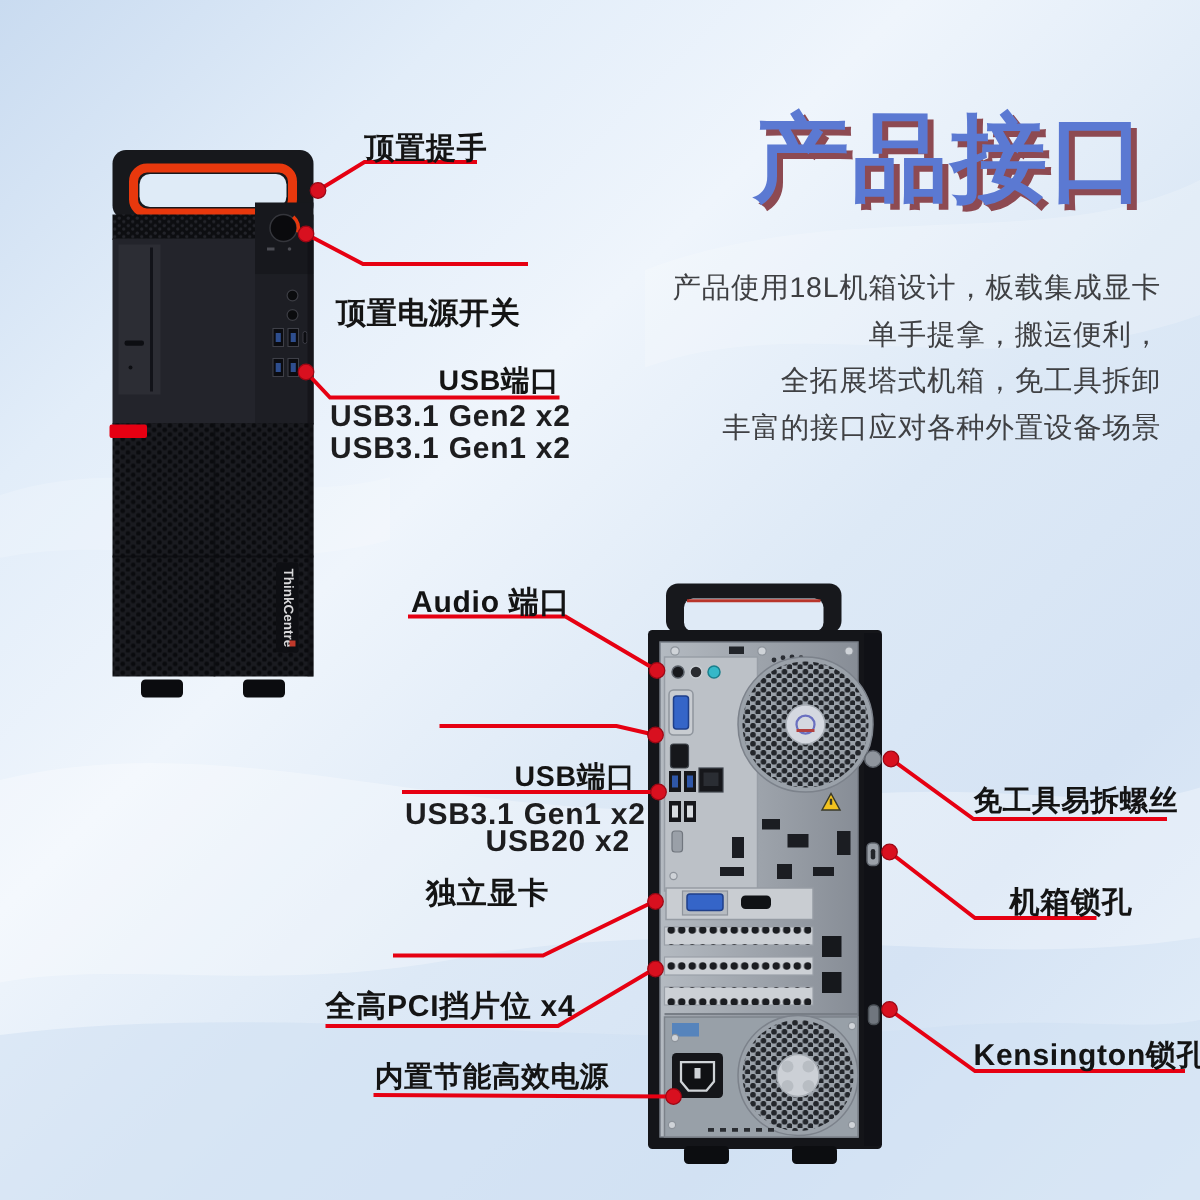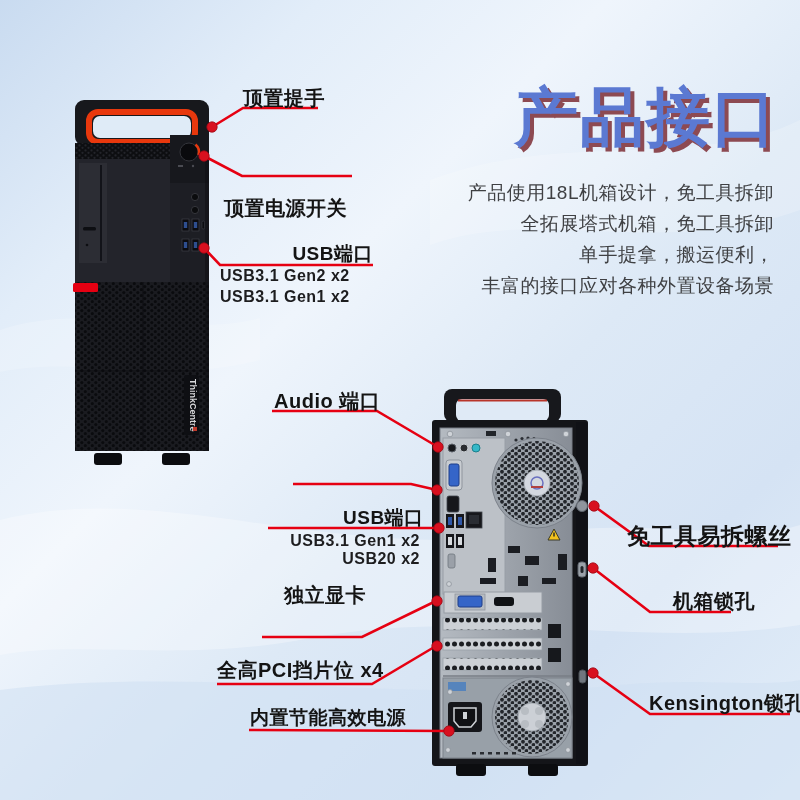--- a/index.html
+++ b/index.html
@@ -5,40 +5,40 @@
   html,body{margin:0;padding:0;}
   body{font-family:"Liberation Sans","DejaVu Sans",sans-serif;}
   .stage{position:relative;width:800px;height:800px;overflow:hidden;
     background:linear-gradient(135deg,#c9dbf0 0%,#e2edf9 20%,#eff5fc 38%,#dde9f6 58%,#d5e3f4 78%,#e3eef9 100%);}
   .stage *{box-sizing:border-box;}
   svg{display:block;}
   .bg-waves{position:absolute;left:0;top:0;z-index:0;}
   .tower{position:absolute;z-index:1;}
   .callout-overlay{position:absolute;left:0;top:0;z-index:2;pointer-events:none;}
   .txt{position:absolute;z-index:3;white-space:nowrap;}
-  .page-title{margin:12px;left:502px;top:62px;font-size:64px;font-weight:800;letter-spacing:2px;
+  .page-title{margin:0;left:502px;top:62px;font-size:64px;font-weight:800;letter-spacing:2px;
     color:#5b79d2;text-shadow:4px 4px 0 #8d4a52;}
   .desc{left:410px;right:26px;top:177px;text-align:right;font-size:19px;line-height:31px;
     color:#3f4043;letter-spacing:0.5px;white-space:nowrap;}
   .cn{font-weight:700;font-size:20px;color:#141414;letter-spacing:0.5px;text-align:center;}
-  .en{font-weight:600;font-size:16px;color:#1d1d1f;letter-spacing:0.5px;}
+  .en{font-weight:600;font-size:20px;color:#1d1d1f;letter-spacing:0.5px;}
   .lbl-handle{left:243px;top:85px;}
   .lbl-power{left:224px;top:152px;margin-top:43px;}
   .lbl-front-usb{left:220px;top:241px;width:153px;text-align:right;font-size:19px;}
   .lbl-front-usb-d1{left:220px;top:267px;}
   .lbl-front-usb-d2{left:220px;top:288px;}
   .lbl-audio{left:274px;top:388px;}
   .lbl-igpu{left:293px;top:459px;}
   .lbl-rear-usb{left:343px;top:505px;font-size:19px;}
   .lbl-rear-usb-d1{left:270px;top:532px;width:150px;text-align:right;}
   .lbl-rear-usb-d2{left:270px;top:550px;width:150px;text-align:right;}
   .lbl-dgpu{left:284px;top:582px;}
   .lbl-pci{left:217px;top:657px;}
   .lbl-psu{left:250px;top:705px;font-size:19px;}
-  .lbl-screw{left:627px;top:521px;font-size:23px;}
+  .lbl-screw{left:649px;top:521px;font-size:19px;}
   .lbl-lock{left:673px;top:588px;}
   .lbl-kens{left:649px;top:690px;}
 </style>
 </head>
 <body>
 
 <div class="stage">
 
   <svg class="bg-waves" width="800" height="800" viewBox="0 0 800 800">
     <path d="M0,520 C160,480 330,560 520,535 C660,515 740,545 800,525 L800,625 C640,650 480,605 300,640 C180,662 80,640 0,655 Z" fill="#ffffff" opacity="0.30"></path>
@@ -302,23 +302,23 @@
         <circle cx="437" cy="646" r="5.2"></circle>
         <circle cx="449" cy="731" r="5.2"></circle>
       <circle cx="594" cy="506" r="5.2"></circle>
         <circle cx="593" cy="568" r="5.2"></circle>
         <circle cx="593" cy="673" r="5.2"></circle>
     </g>
   </svg>
 
   <h1 class="txt page-title">产品接口</h1>
   <div class="txt desc">
-    <div>产品使用18L机箱设计，免工具拆卸</div>
+    <div>产品使用18L机箱设计，板载集成显卡</div>
+    <div>单手提拿，搬运便利，</div>
     <div>全拓展塔式机箱，免工具拆卸</div>
-    <div>单手提拿，搬运便利，</div>
     <div>丰富的接口应对各种外置设备场景</div>
   </div>
 
   <div class="txt cn lbl-handle">顶置提手</div>
   <div class="txt cn lbl-power">顶置电源开关</div>
   <div class="txt cn lbl-front-usb">USB端口</div>
   <div class="txt en lbl-front-usb-d1">USB3.1 Gen2 x2</div>
   <div class="txt en lbl-front-usb-d2">USB3.1 Gen1 x2</div>
   <div class="txt cn lbl-audio">Audio 端口</div>
   <div class="txt cn lbl-rear-usb">USB端口</div>

